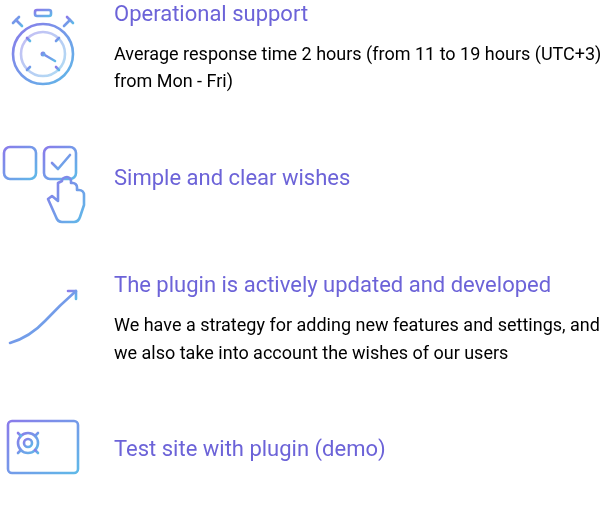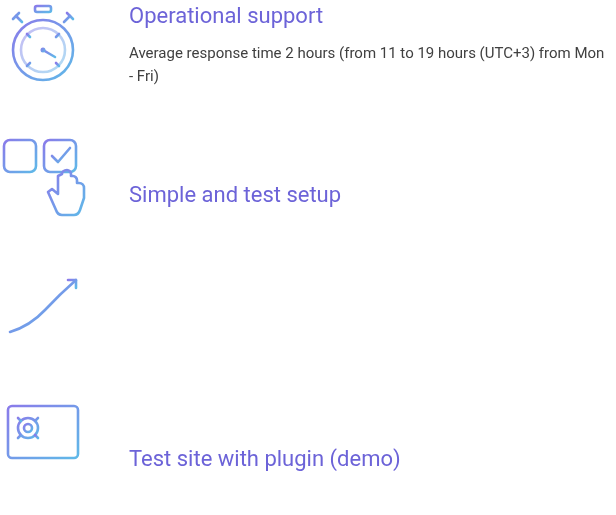--- a/index.html
+++ b/index.html
@@ -4,22 +4,22 @@
 <style>
   * { box-sizing: border-box; margin: 0; padding: 0; }
   body {
     font-family: -apple-system, BlinkMacSystemFont, "Segoe UI", Roboto, Arial, sans-serif;
     background: #ffffff;
     width: 616px;
     padding: 0;
   }
   .feature {
     display: flex;
-    align-items: flex-end;
-    gap: 43px;
+    align-items: center;
+    gap: 28px;
     margin-bottom: 44px;
   }
   .feature:last-child { margin-bottom: 0; }
   .icon-col {
     width: 86px;
     flex-shrink: 0;
     display: flex;
     justify-content: center;
     align-items: flex-start;
     padding-top: 2px;
@@ -30,22 +30,22 @@
     padding-right: 4px;
   }
   .feature-title {
     font-size: 22px;
     font-weight: 400;
     color: #6c63d8;
     margin-bottom: 12px;
     line-height: 1.25;
   }
   .feature-desc {
-    font-size: 15px;
-    color: #404040;
+    font-size: 18px;
+    color: #000000;
     line-height: 1.55;
   }
 </style>
 </head>
 <body>
 
 <div class="feature">
   <div class="icon-col">
     <svg viewBox="0 0 86 86">
       <defs>
@@ -97,21 +97,21 @@
         <rect x="44" y="6" width="32" height="32" rx="6"></rect>
         <polyline points="52,22 58,28 70,14"></polyline>
         <path d="M58 42 v18 l-6 -5 -4 3 8 18 c1 3 3 5 6 5 h12 c3 0 5 -2 6 -5 l4 -12 v-10 c0 -3 -2 -5 -5 -5 h-2 v-3 c0 -2 -2 -4 -4 -4 h-2 v-2 c0 -2 -2 -4 -4 -4 -3 0 -5 2 -5 4 Z"></path>
         <line x1="62" y1="56" x2="62" y2="64" opacity="0.6"></line>
         <line x1="68" y1="56" x2="68" y2="64" opacity="0.6"></line>
         <line x1="74" y1="56" x2="74" y2="64" opacity="0.6"></line>
       </g>
     </svg>
   </div>
   <div class="text-col">
-    <h3 class="feature-title">Simple and test setup</h3>
+    <h3 class="feature-title">Simple and clear wishes</h3>
   </div>
 </div>
 
 <div class="feature">
   <div class="icon-col">
     <svg viewBox="0 0 86 86">
       <defs>
         <linearGradient id="g3" x1="0" y1="0" x2="1" y2="1">
           <stop offset="0%" stop-color="#8a7bea"></stop>
           <stop offset="100%" stop-color="#5fb9e8"></stop>
@@ -127,20 +127,24 @@
         <line x1="66" y1="74" x2="66" y2="80"></line>
         <line x1="80" y1="74" x2="80" y2="80"></line>
         <path d="M10 66 Q 30 60 45 44 T 76 14"></path>
         <polyline points="68,14 76,14 76,22"></polyline>
         <line x1="24" y1="16" x2="42" y2="16" opacity="0.7"></line>
         <line x1="24" y1="22" x2="42" y2="22" opacity="0.7"></line>
         <line x1="24" y1="28" x2="42" y2="28" opacity="0.7"></line>
         <line x1="24" y1="34" x2="38" y2="34" opacity="0.7"></line>
       </g>
     </svg>
+  </div>
+  <div class="text-col">
+    <h3 class="feature-title">The plugin is actively updated and developed</h3>
+    <p class="feature-desc">We have a strategy for adding new features and settings, and we also take into account the wishes of our users</p>
   </div>
 </div>
 
 <div class="feature">
   <div class="icon-col">
     <svg viewBox="0 0 86 86">
       <defs>
         <linearGradient id="g4" x1="0" y1="0" x2="1" y2="1">
           <stop offset="0%" stop-color="#8a7bea"></stop>
           <stop offset="100%" stop-color="#5fb9e8"></stop>

